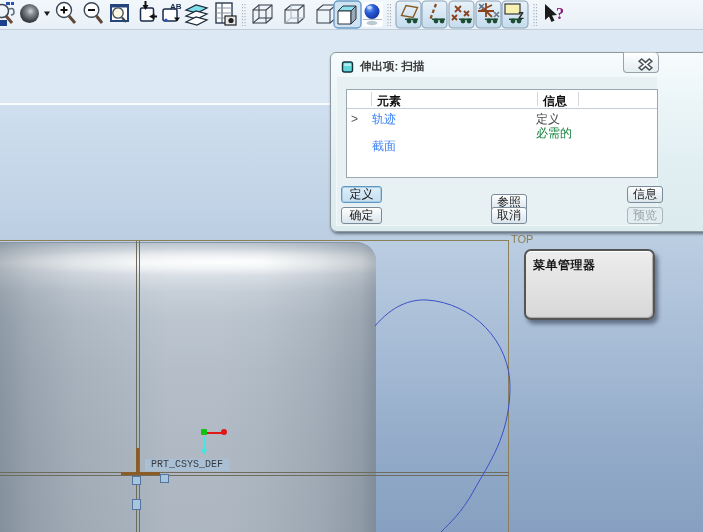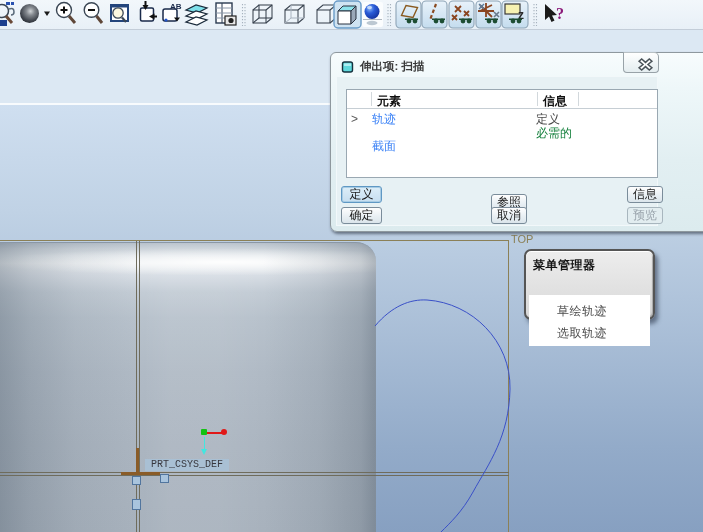--- a/index.html
+++ b/index.html
@@ -121,24 +121,20 @@
     <div class="btn" id="btnDefine" style="left:10px;top:133px;width:41px;">定义</div>
     <div class="btn" style="left:10px;top:154px;width:41px;">确定</div>
     <div class="btn" style="left:160px;top:133px;margin-top:8px;">参照</div>
     <div class="btn" style="left:160px;top:154px;">取消</div>
     <div class="btn" style="left:296px;top:133px;">信息</div>
     <div class="btn" id="btnPreview" style="left:296px;top:154px;">预览</div>
   </div>
 
   <div class="abs" id="mm">
     <div class="abs" id="mmtitle">菜单管理器</div>
-    <div class="abs" id="mmlist">
-      <div class="mmitem" style="top:8px;">草绘轨迹</div>
-      <div class="mmitem" style="top:30px;">选取轨迹</div>
-    </div>
   </div>
 
   <svg class="abs" style="left:0;top:0;" width="703" height="29">
 
     <circle cx="2" cy="11" r="6.5" fill="none" stroke="#3a4654" stroke-width="1.5"></circle>
     <line x1="6" y1="16" x2="12" y2="23" stroke="#6a4a38" stroke-width="3"></line>
     <rect x="0" y="20" width="7" height="6" fill="#1c3f8e"></rect>
     <rect x="6" y="2" width="4" height="3" fill="#2a52b0"></rect>
     <rect x="11" y="2" width="3" height="3" fill="#2a52b0"></rect>
     <path d="M9 9 q5 -2 5 3 q0 3 -3 3" fill="none" stroke="#5a6a7a" stroke-width="1.5"></path>

